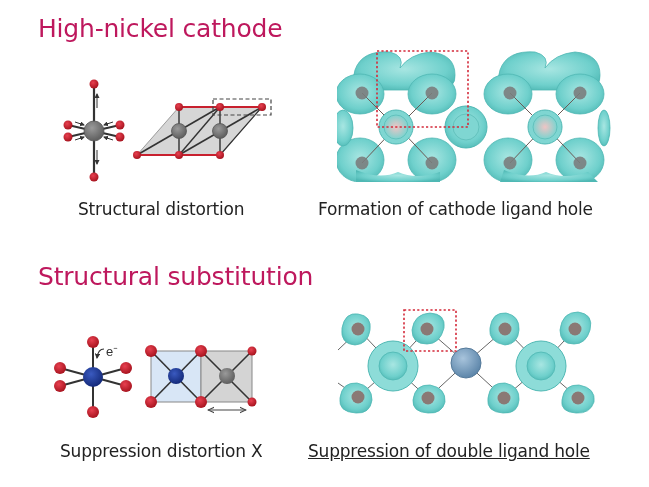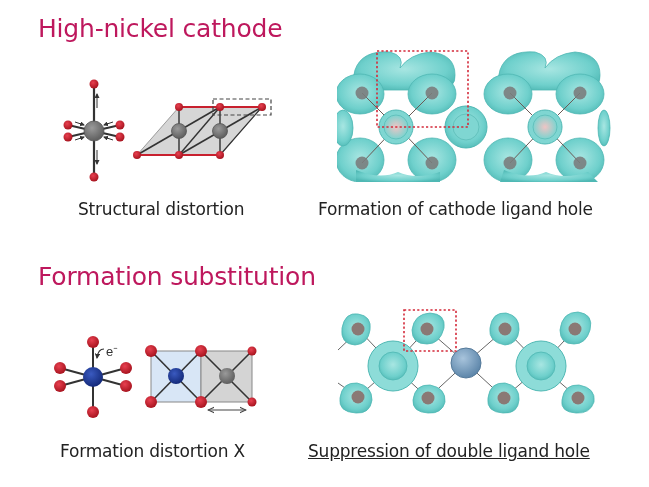--- a/index.html
+++ b/index.html
@@ -5,25 +5,25 @@
     html, body { margin: 0; padding: 0; background: #ffffff; }
     body { width: 649px; height: 487px; position: relative; overflow: hidden; font-family: "DejaVu Sans", sans-serif; color: #222; }
     .heading { position: absolute; font-size: 25px; color: #be185d; letter-spacing: -0.2px; white-space: nowrap; }
     .caption { position: absolute; font-size: 17px; color: #222; white-space: nowrap; letter-spacing: -0.2px; }
     svg { position: absolute; left: 0; top: 0; }
   </style>
 </head>
 <body>
 
 <div class="heading" style="left:38px; top:14px;">High-nickel cathode</div>
-<div class="heading" style="left:38px; top:262px;">Formation substitution</div>
+<div class="heading" style="left:38px; top:262px;">Structural substitution</div>
 
 <div class="caption" style="left:69px; top:199px;margin-left:9px;">Structural distortion</div>
 <div class="caption" style="left:318px; top:199px;">Formation of cathode ligand hole</div>
-<div class="caption" style="left:60px; top:441px;">Formation distortion X</div>
+<div class="caption" style="left:60px; top:441px;">Suppression distortion X</div>
 <div class="caption" style="left:308px; top:441px;text-decoration:underline;">Suppression of double ligand hole</div>
 
 <svg width="649" height="487" viewBox="0 0 649 487">
   <defs>
     <radialGradient id="cd" cx="50%" cy="45%" r="60%">
       <stop offset="0%" stop-color="#a8e6e2"></stop>
       <stop offset="70%" stop-color="#6fd0cc"></stop>
       <stop offset="100%" stop-color="#4fb8b4"></stop>
     </radialGradient>
     <radialGradient id="ni" cx="40%" cy="35%" r="65%">

